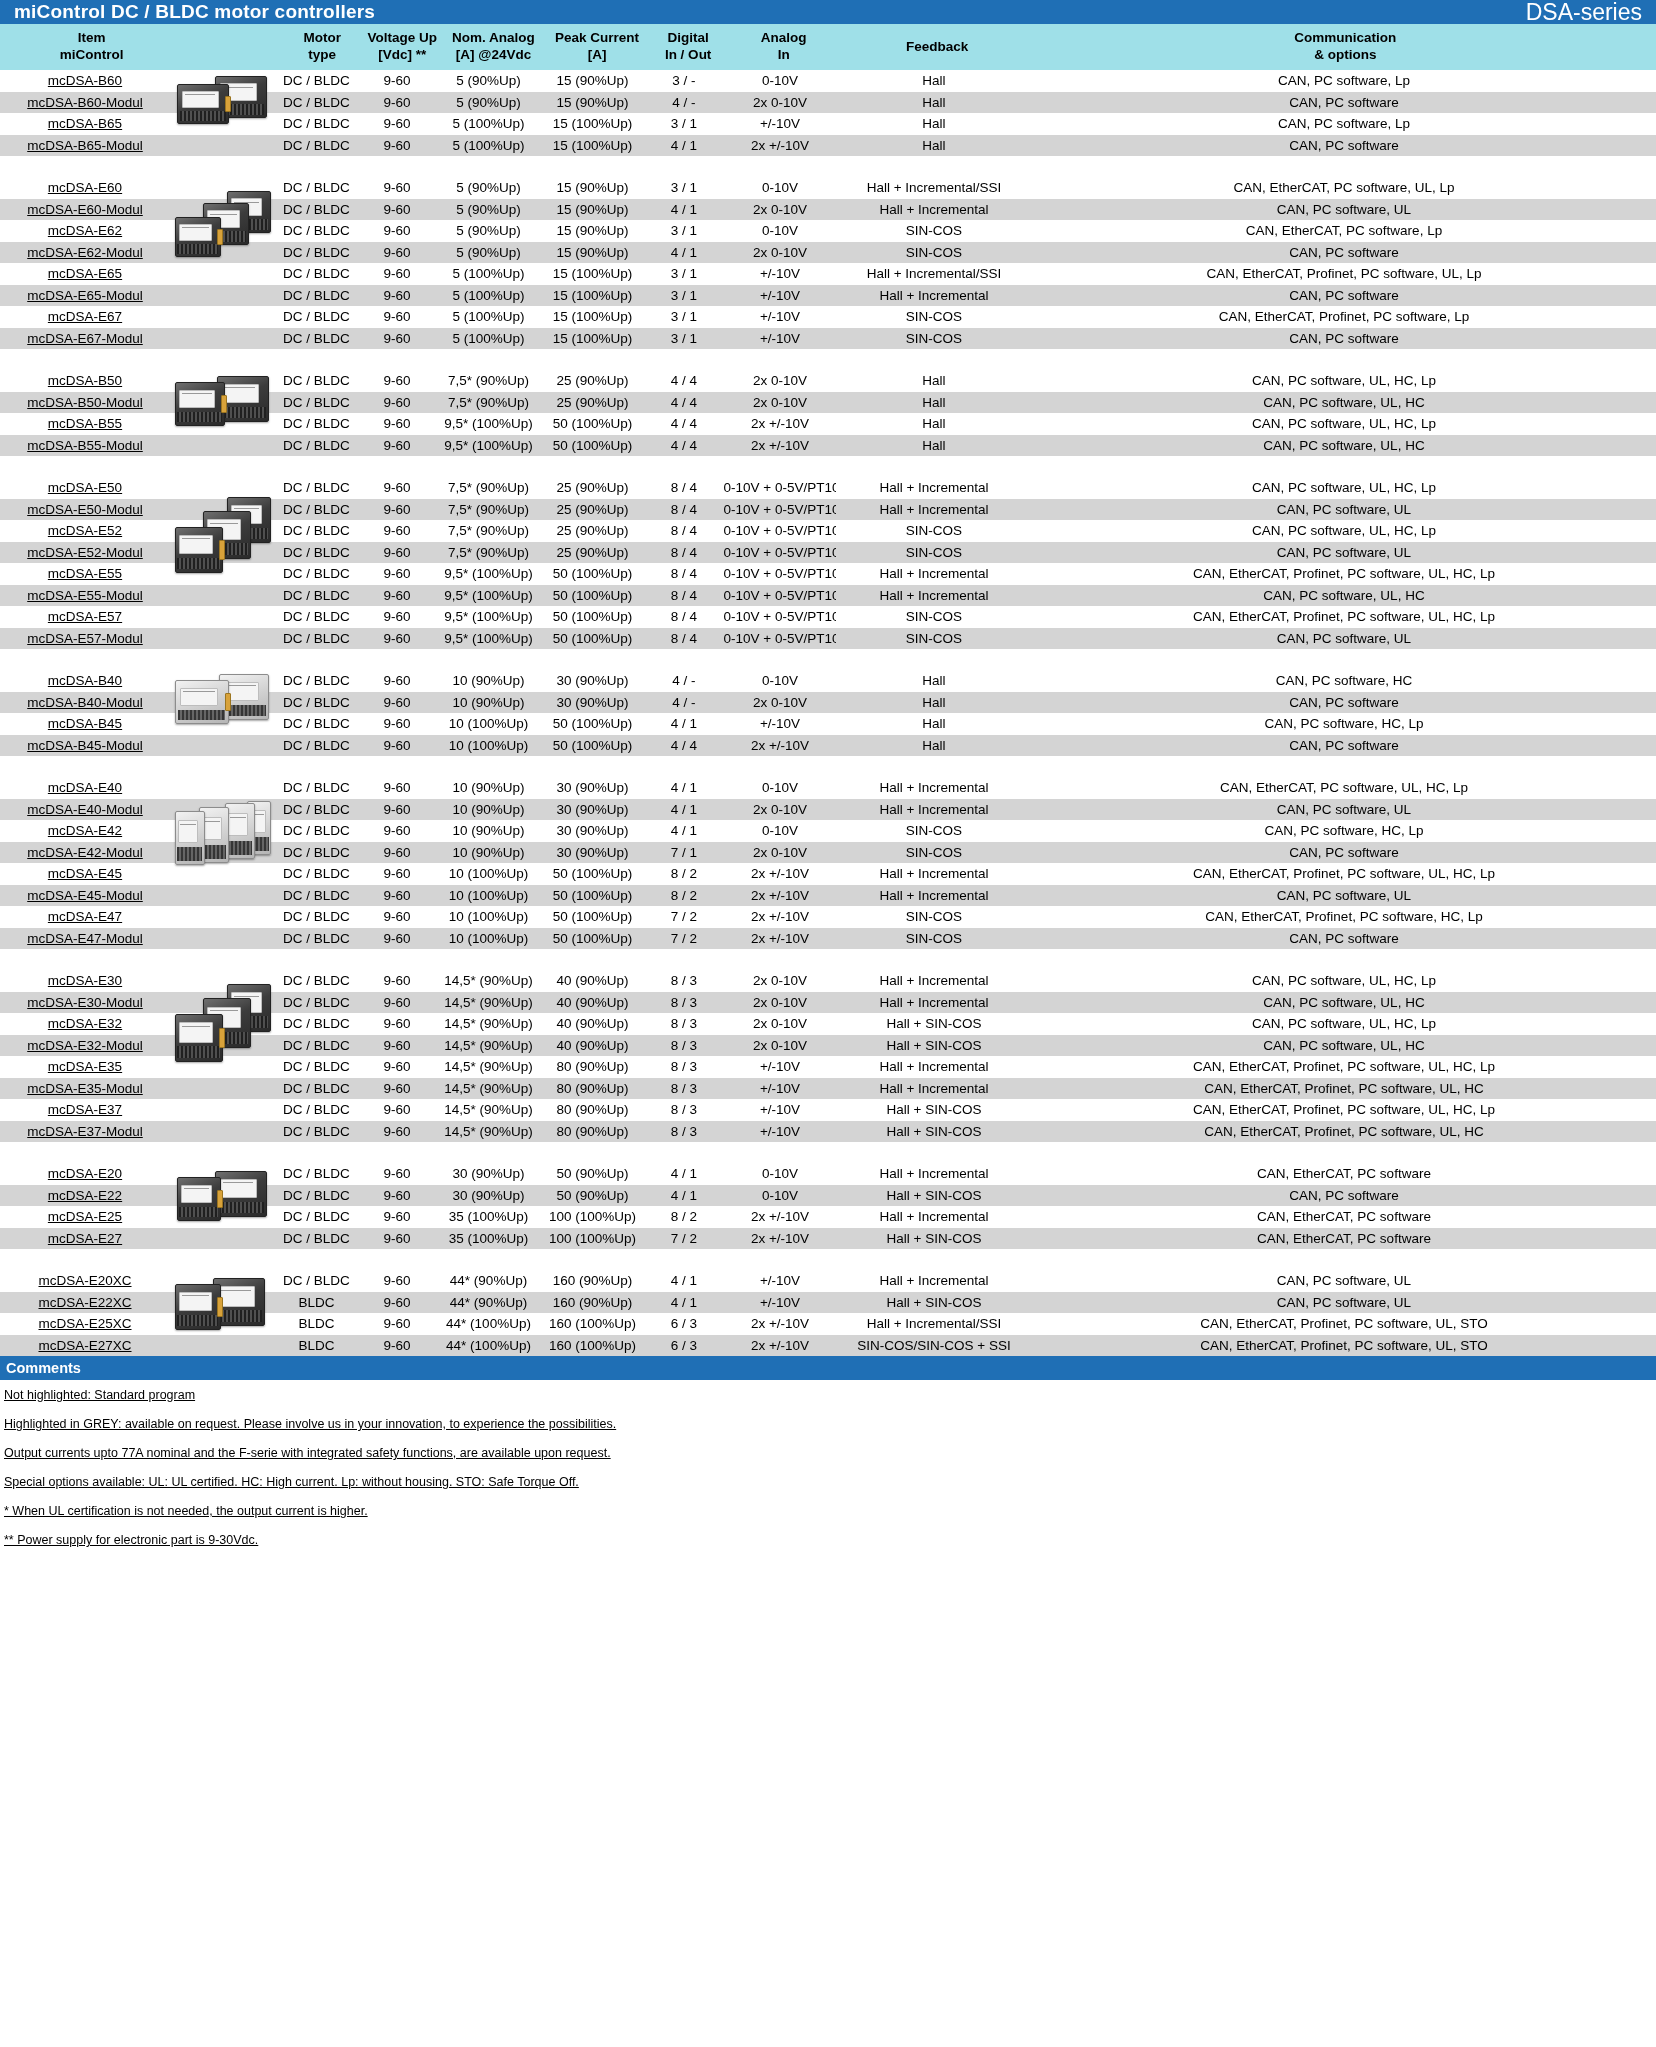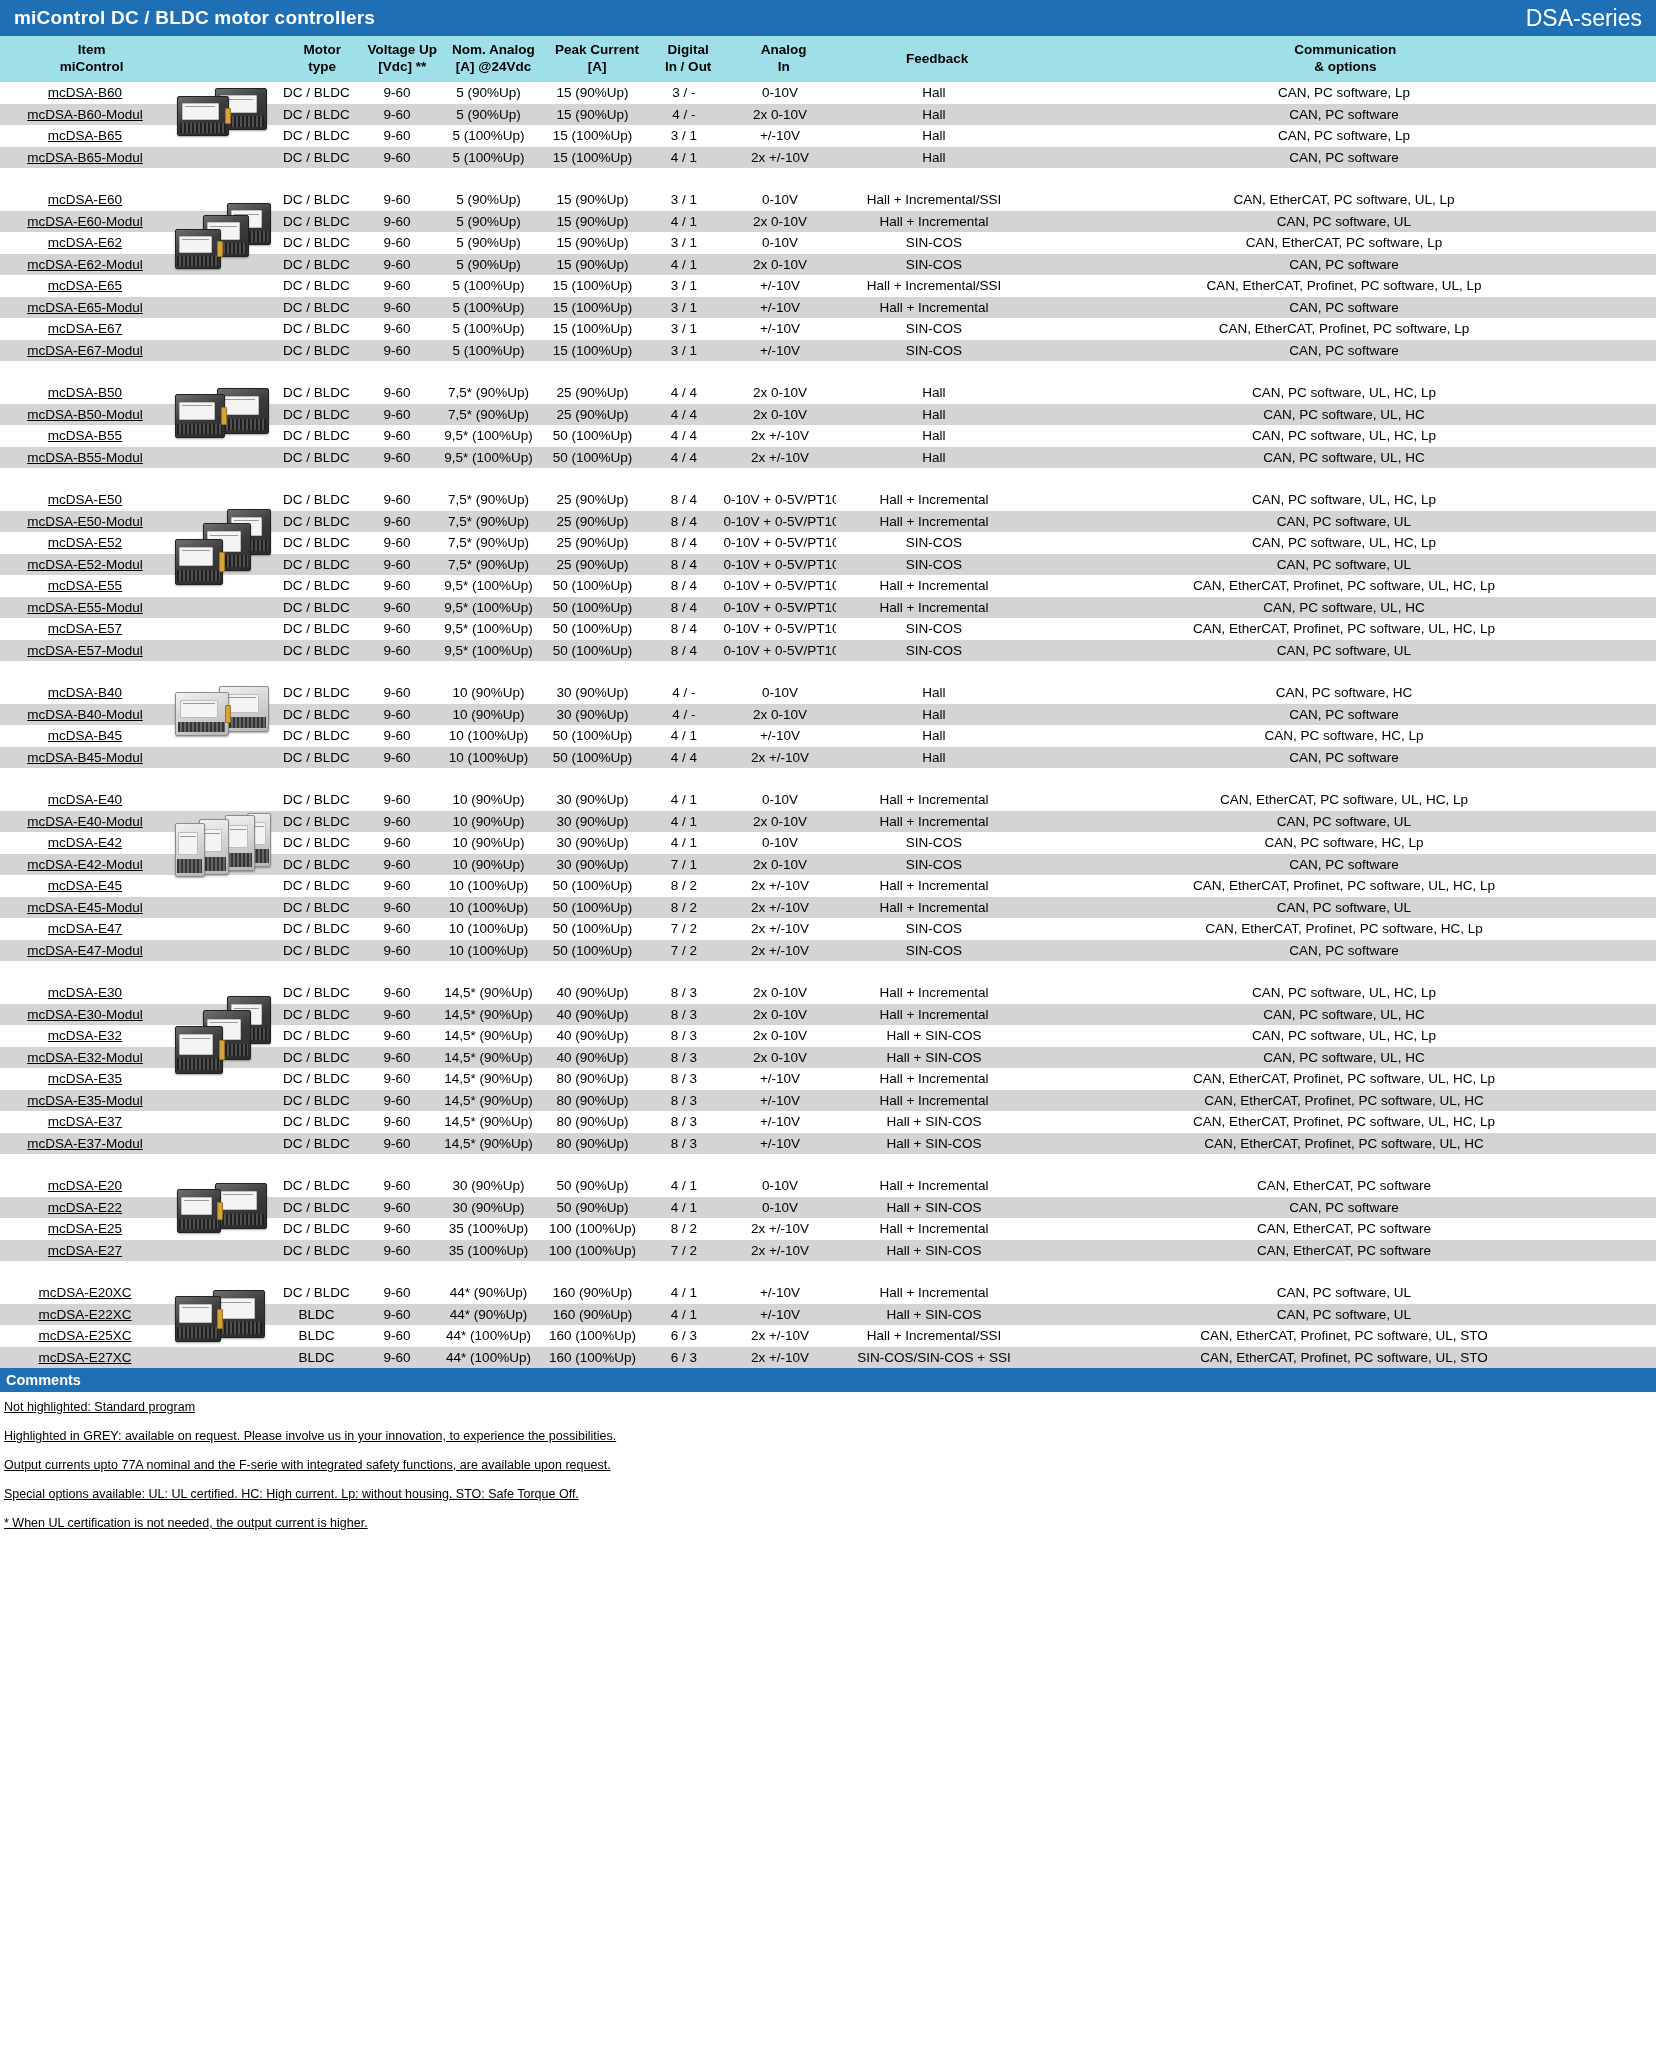--- a/index.html
+++ b/index.html
@@ -10,21 +10,21 @@
     background:#ffffff;
     color:#000000;
     font-size:13.5px;
   }
   .sheet { width:1656px; position:relative; }
 
   
   .titlebar {
     background:#1f6fb5;
     color:#ffffff;
-    height:36px;
+    height:24px;
     display:flex;
     align-items:center;
     justify-content:space-between;
     padding:0 14px;
   }
   .titlebar .left { font-size:19px; font-weight:bold; letter-spacing:.2px; }
   .titlebar .right { font-size:23px; font-weight:normal;text-align:right; }
 
   
   .colhead {
@@ -995,15 +995,16 @@
 
   <div class="commentsbar">
     <span>Comments</span>
   </div>
   <div class="notes" id="notes-host">
       <p>Not highlighted: Standard program</p>
       <p>Highlighted in GREY: available on request. Please involve us in your innovation, to experience the possibilities.</p>
       <p>Output currents upto 77A nominal and the F-serie with integrated safety functions, are available upon request.</p>
       <p>Special options available: UL: UL certified. HC: High current. Lp: without housing. STO: Safe Torque Off.</p>
       <p>* When UL certification is not needed, the output current is higher.</p>
+      <p>** Power supply for electronic part is 9-30Vdc.</p>
     </div>
 
 </div>
 
 </body></html>

